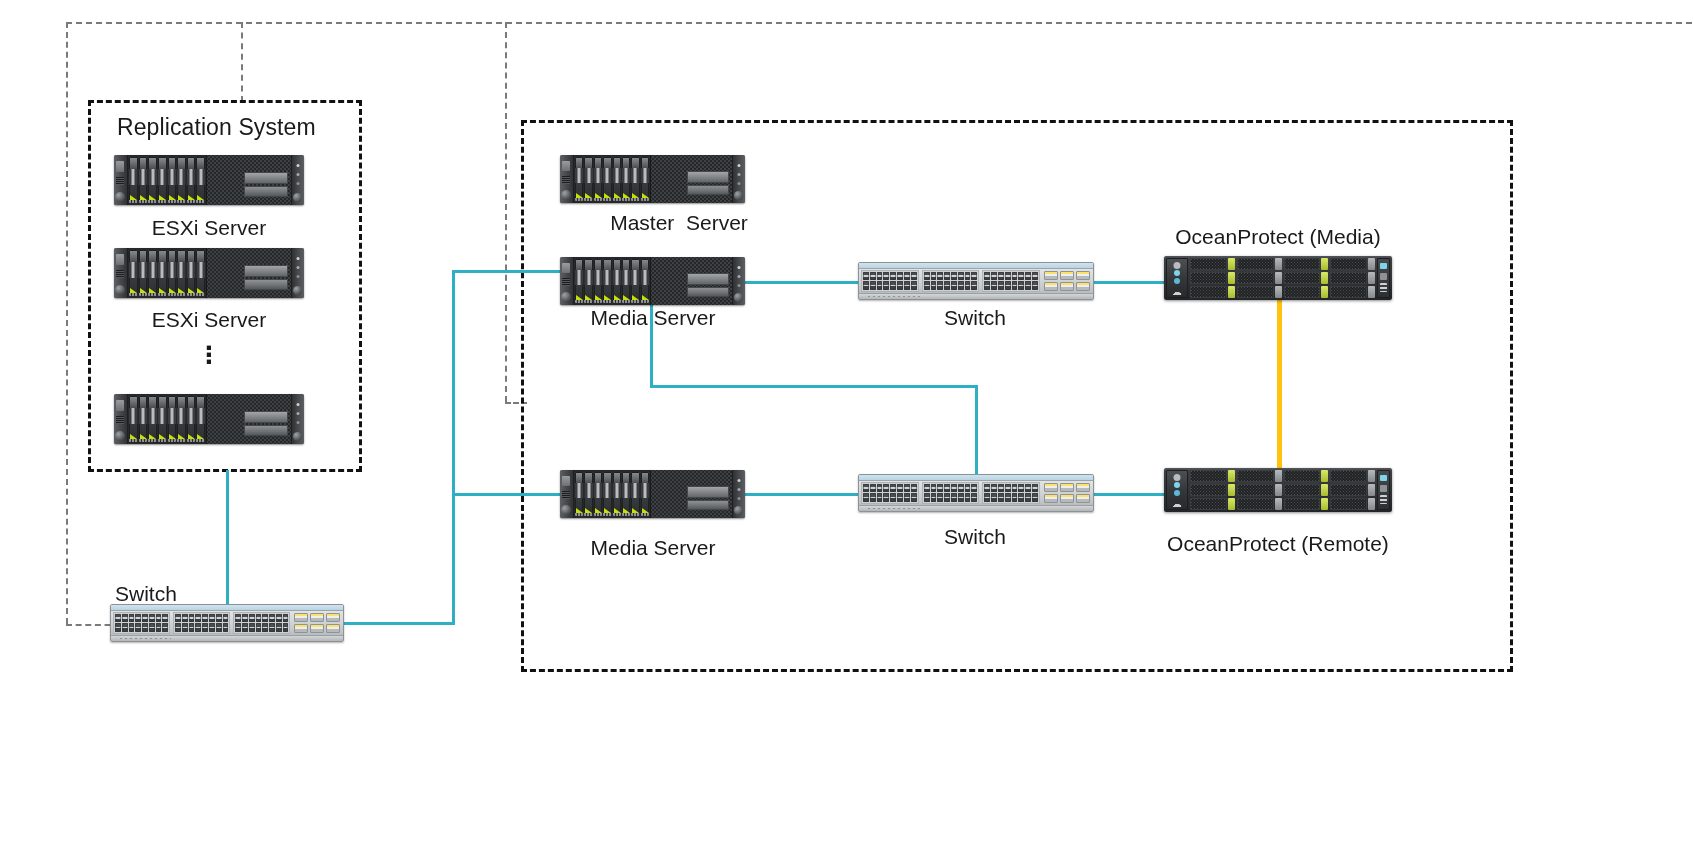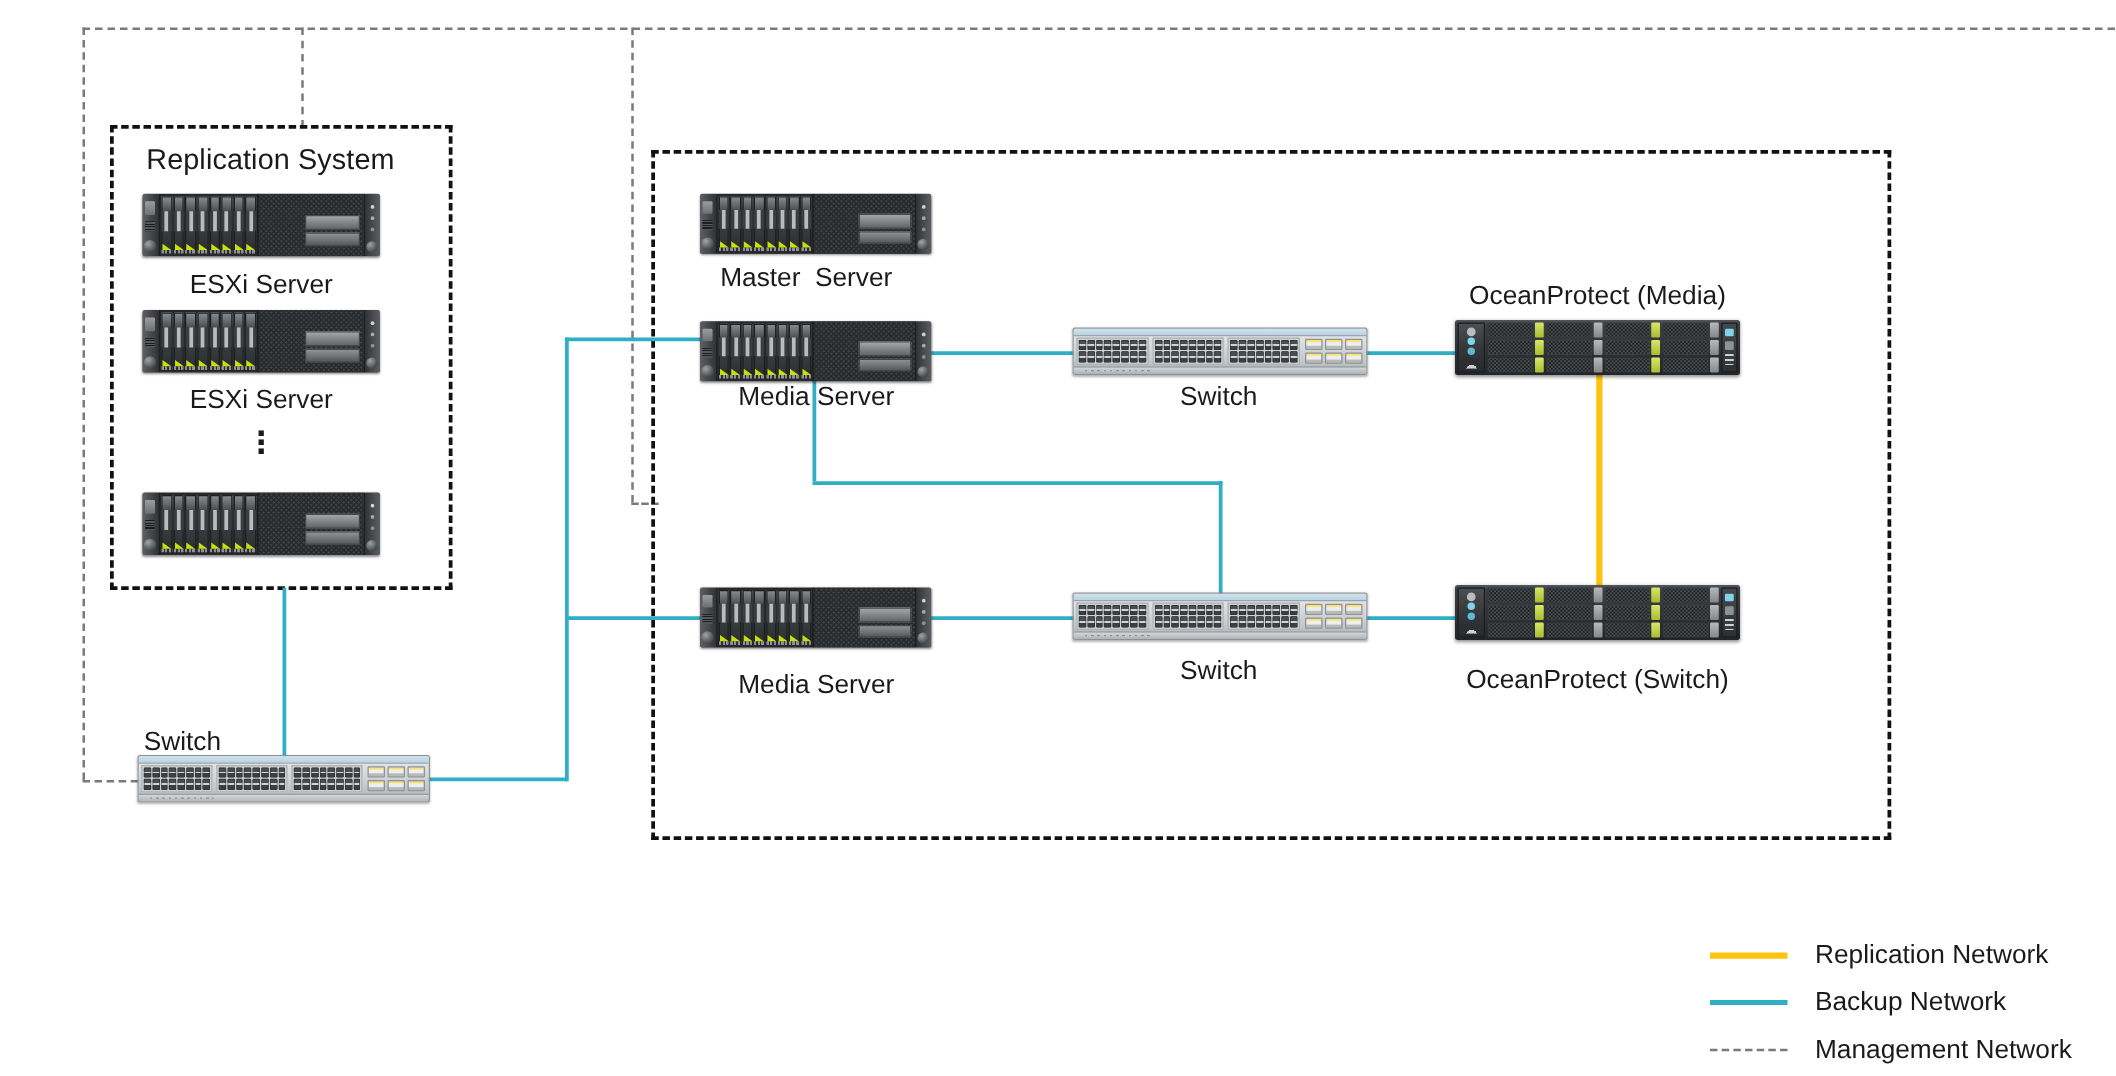--- a/index.html
+++ b/index.html
@@ -675,21 +675,21 @@
       <div class="srv-mesh">
         <span class="srv-mod top"></span>
           <span class="srv-mod bot"></span>
       </div>
       <div class="srv-ear-r">
         <span class="dots"></span>
           <span class="knob"></span>
       </div>
     </div>
   </div>
-  <div class="node-label" style="left:550px; top:211px; width:190px;">Master  Server</div>
+  <div class="node-label" style="left:584px; top:211px; width:190px;">Master  Server</div>
 
   <div class="device" style="left:560px; top:257px; width:185px; height:48px;">
     <div class="srv">
       <div class="srv-ear">
           <span class="srv-knob"></span>
         </div>
       <div class="srv-bays">
         <div class="bay">
             <span class="bay-foot"></span>
           </div>
@@ -1075,30 +1075,16 @@
             </div>
         </div>
       </div>
       <div class="stg-right">
         <span class="p p1"></span>
           <span class="p p2"></span>
           <span class="p p3"></span>
       </div>
     </div>
   </div>
-  <div class="node-label" style="left:1150px; top:532px; width:256px;">OceanProtect (Switch)</div>
-
-  <div class="legend" style="left:1368px; top:752px; width:320px; height:100px;">
-    <div class="legend-row" style="top:0; left:0;">
-      <span class="legend-swatch repl"></span>
-      <span class="legend-text">Replication Network</span>
-    </div>
-    <div class="legend-row" style="top:38px; left:0;">
-      <span class="legend-swatch backup"></span>
-      <span class="legend-text">Backup Network</span>
-    </div>
-    <div class="legend-row" style="top:76px; left:0;">
-      <span class="legend-swatch mgmt"></span>
-      <span class="legend-text">Management Network</span>
-    </div>
-  </div>
+  <div class="node-label" style="left:1150px; top:532px; width:256px;">OceanProtect (Remote)</div>
+
 
 </div>
 
 </body></html>

